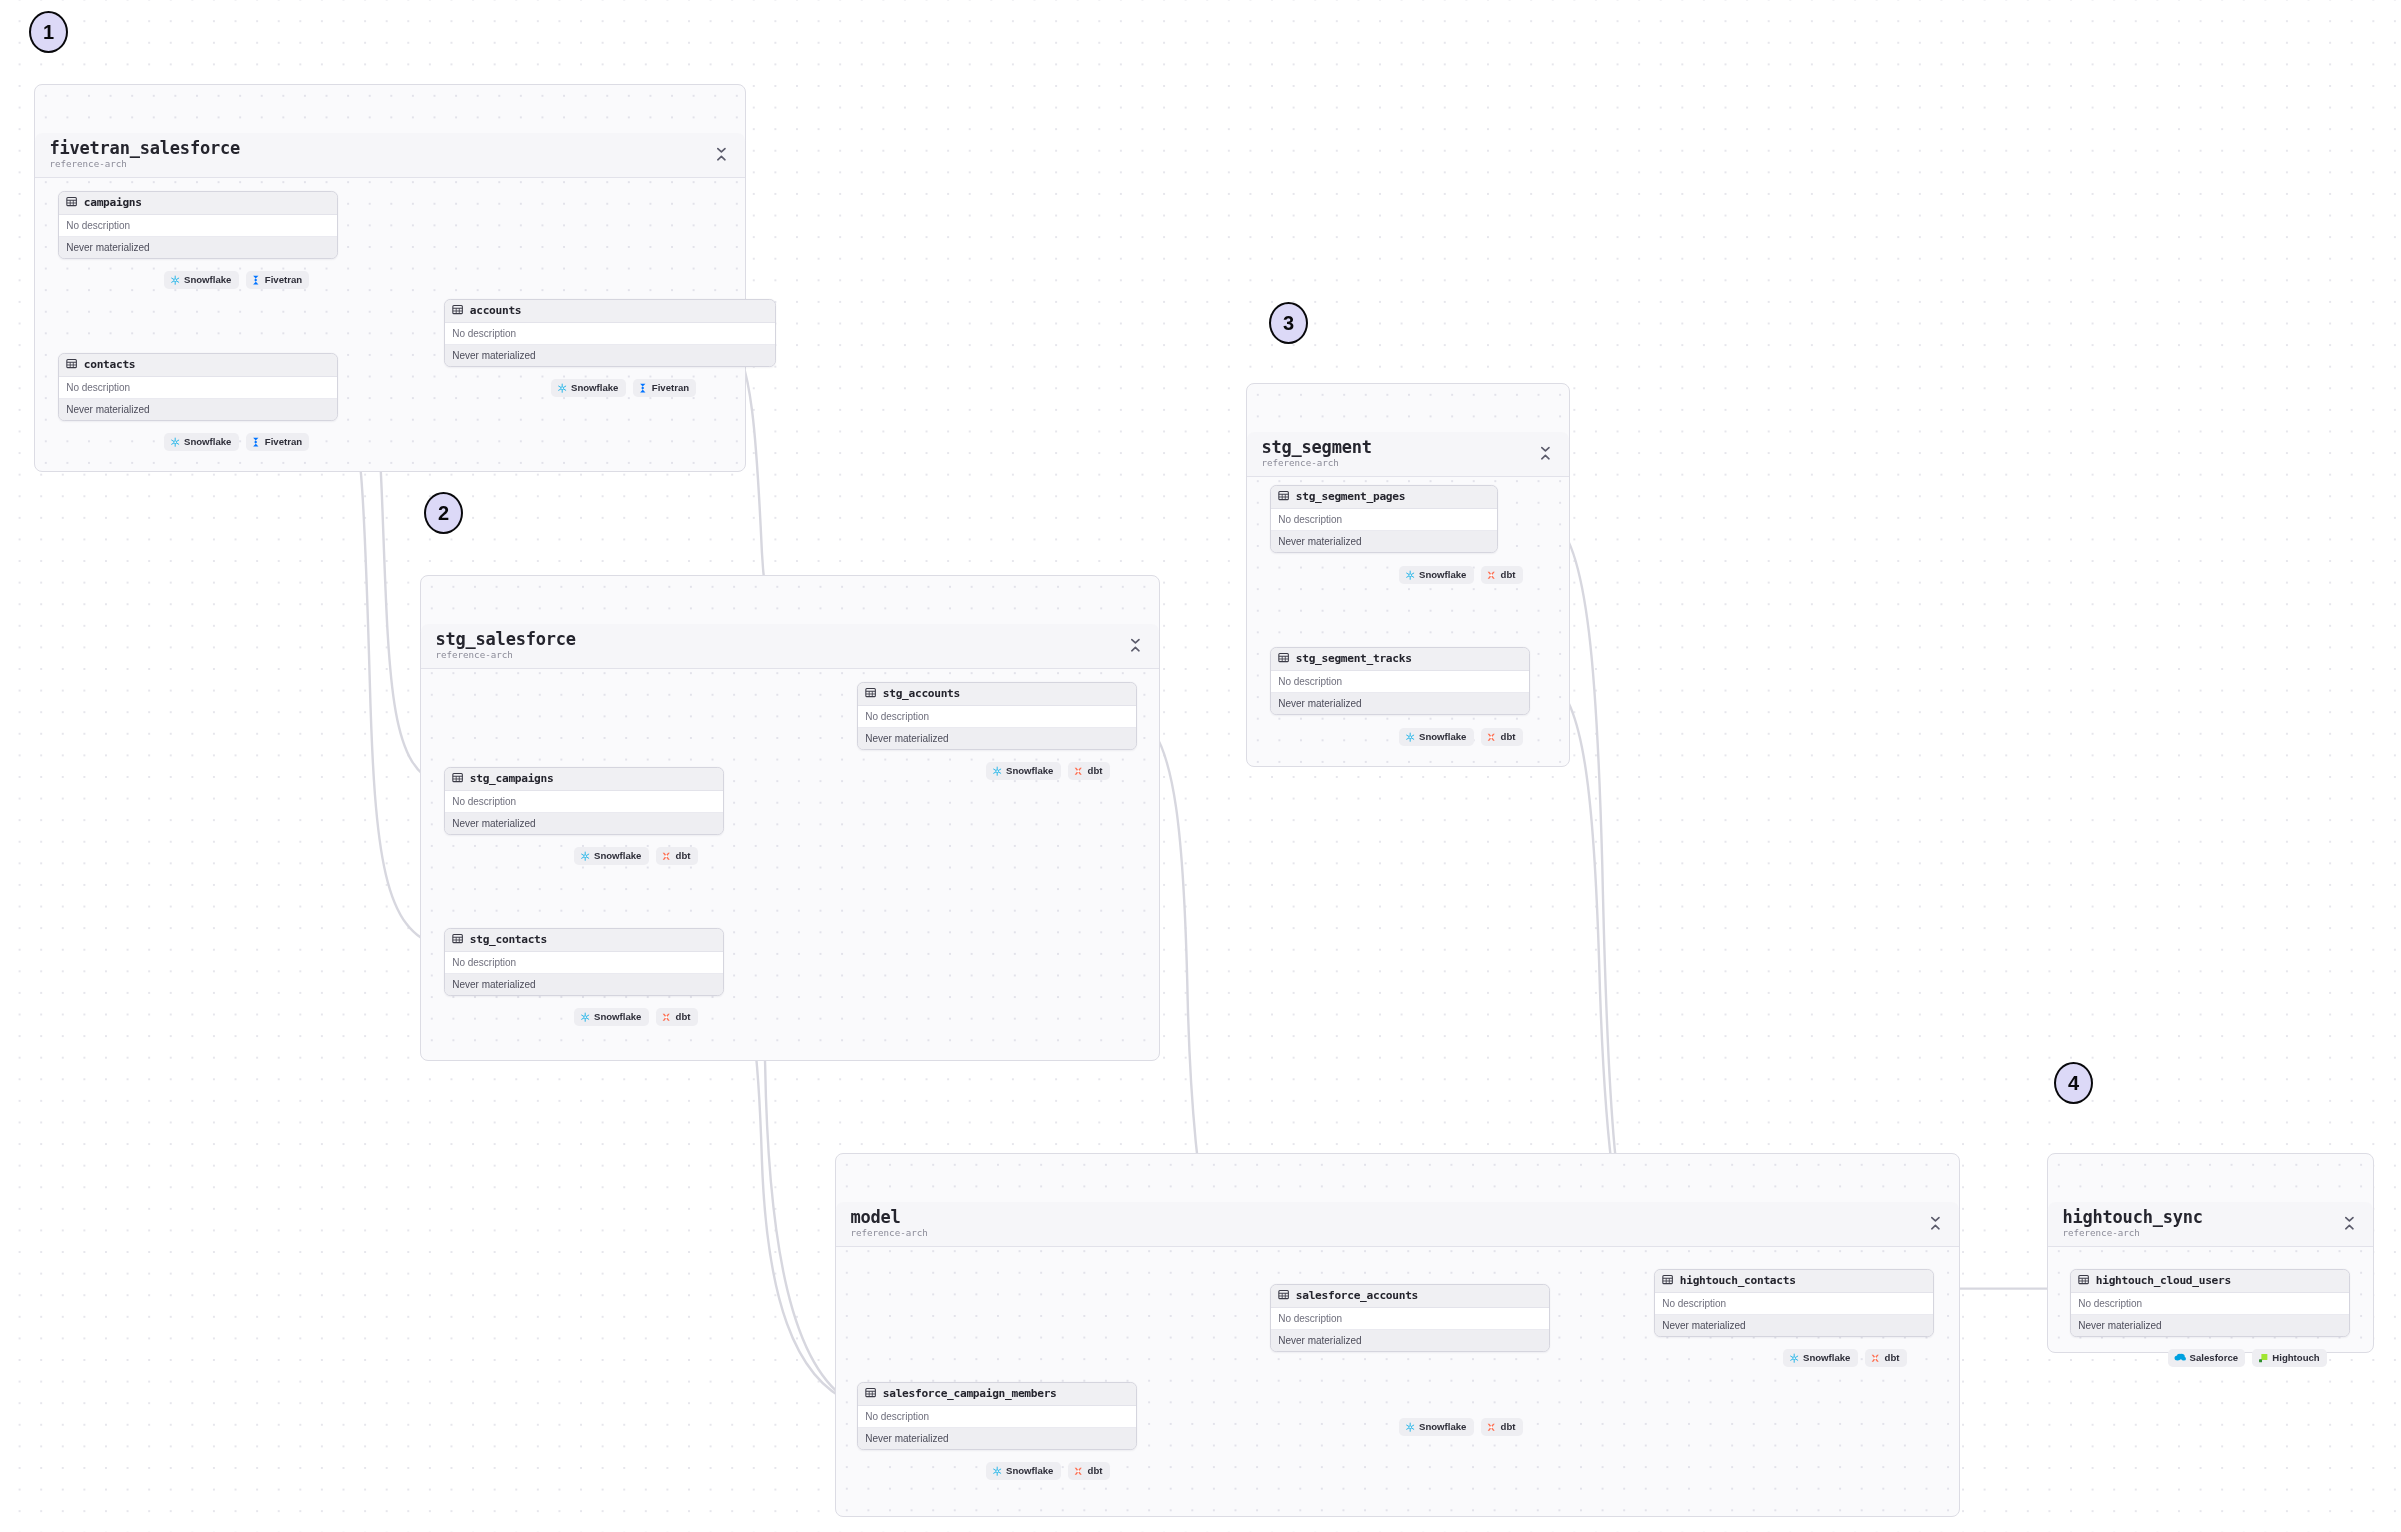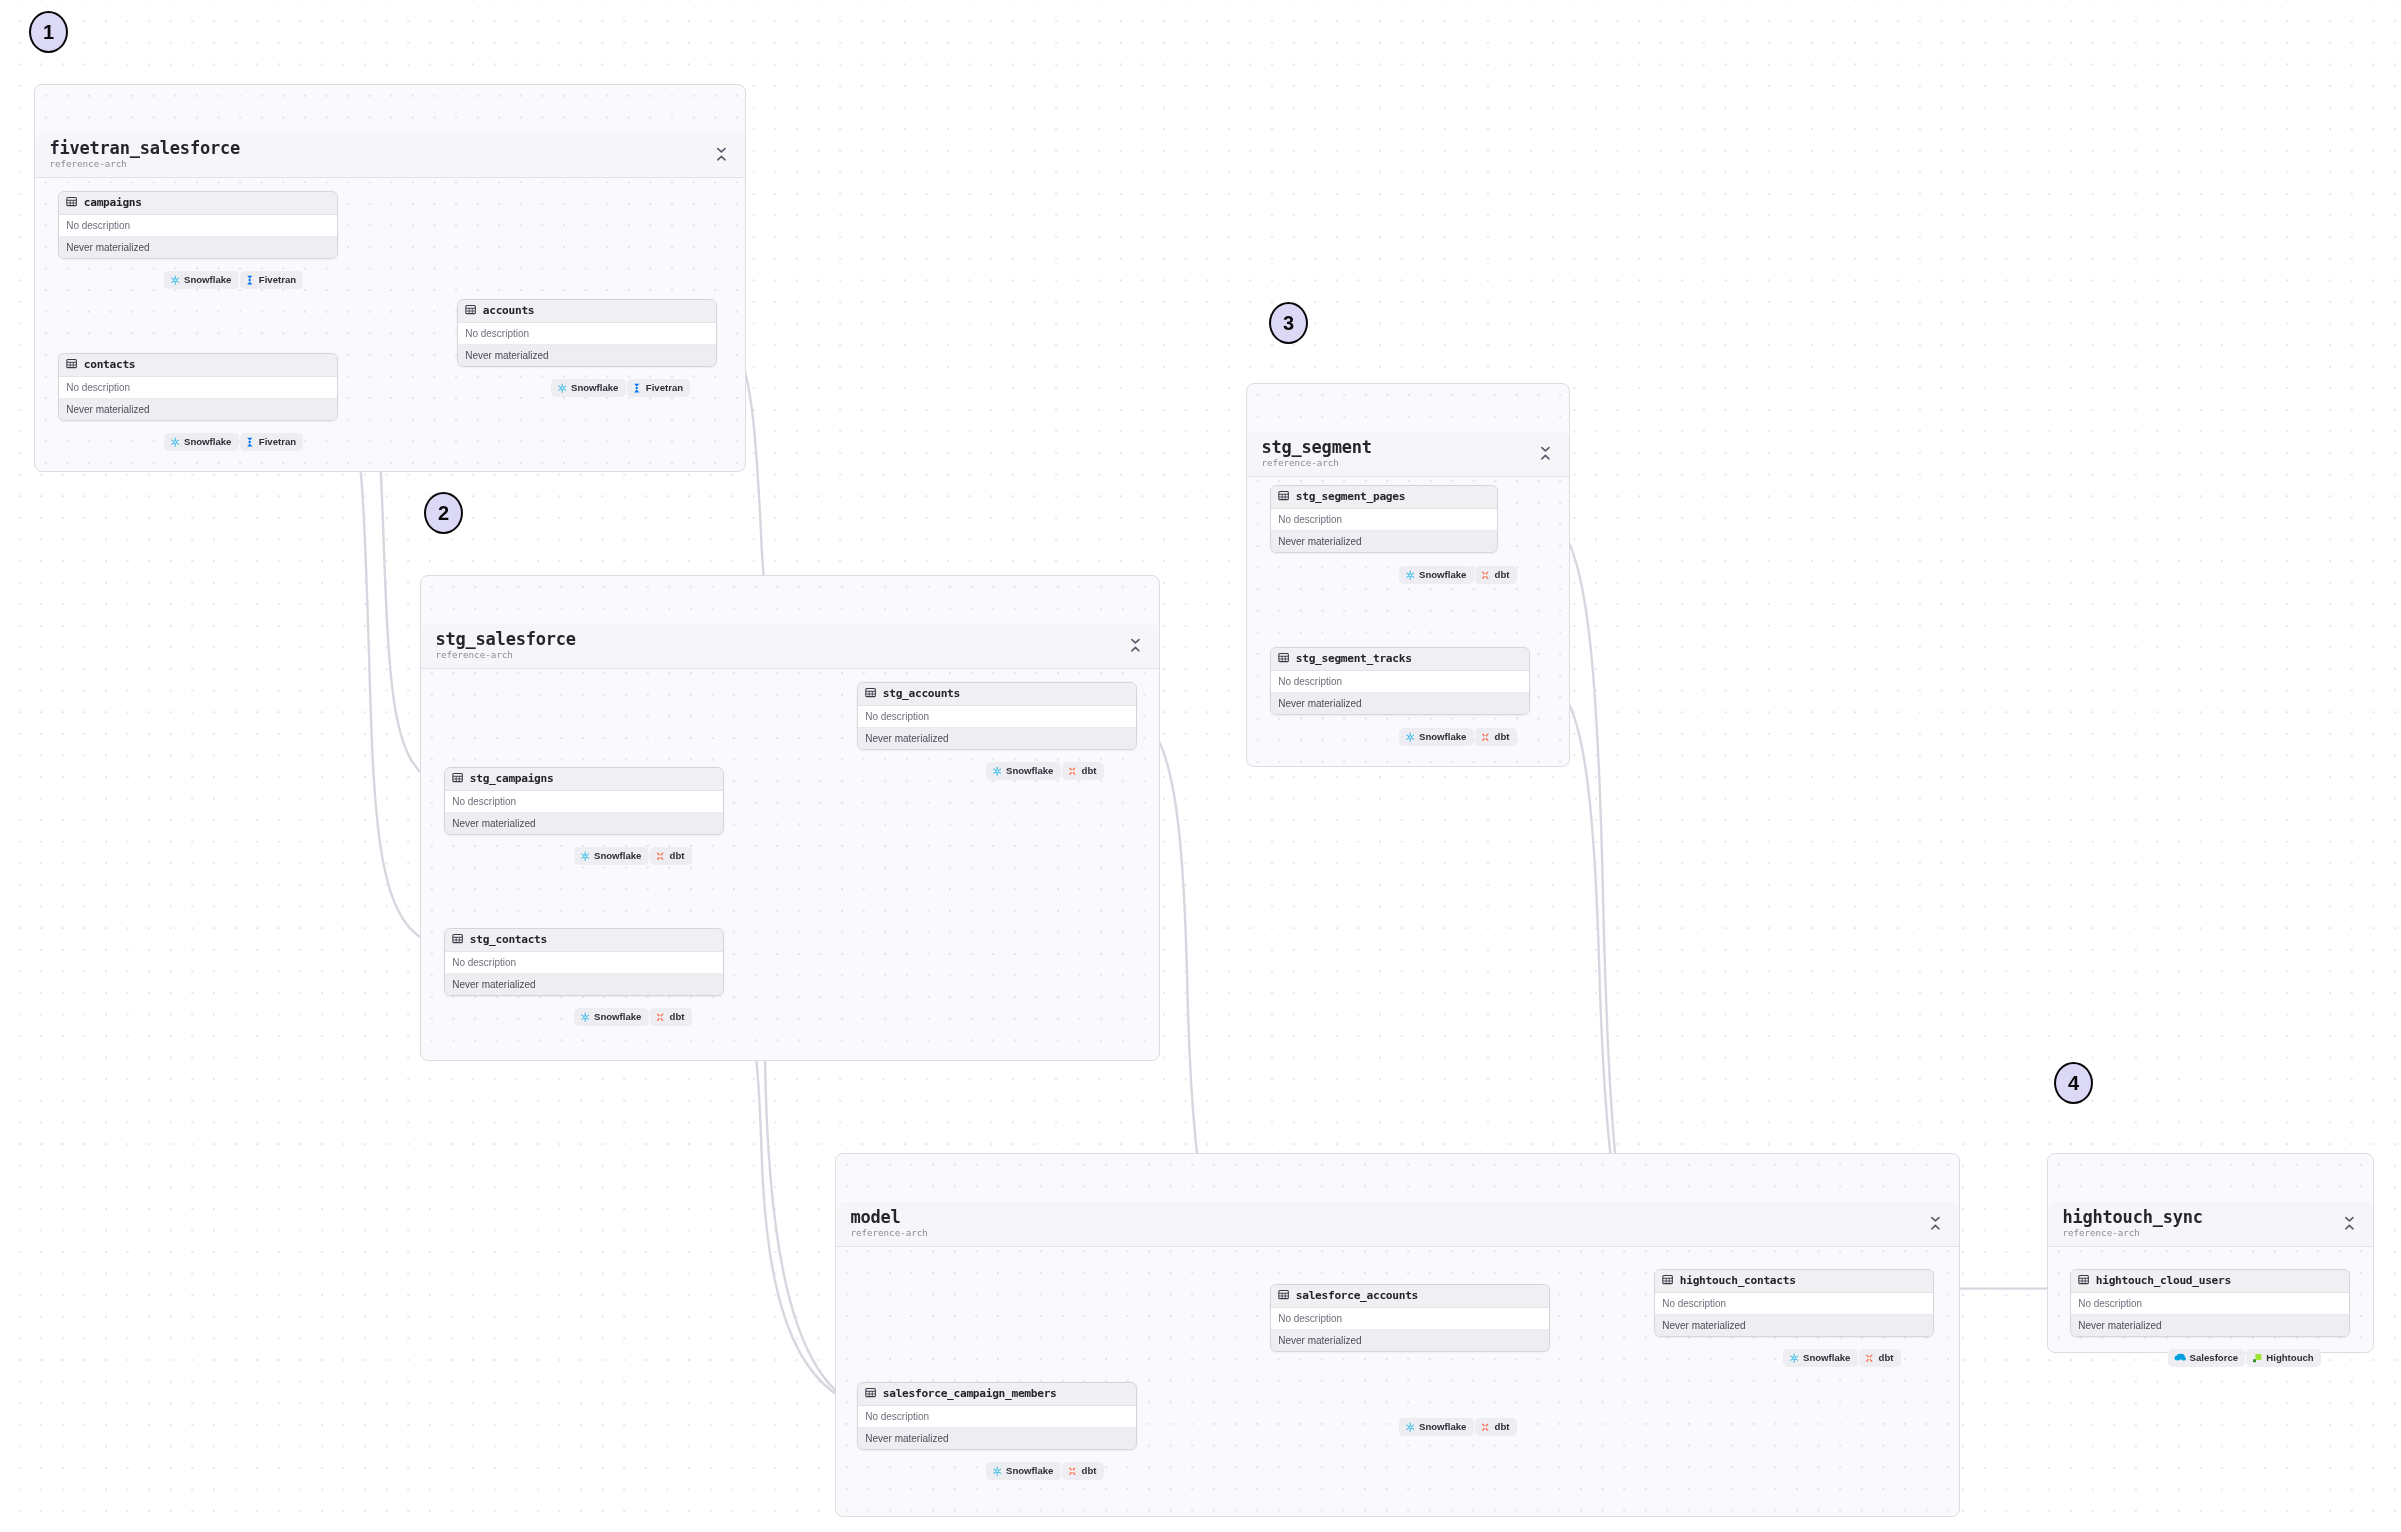--- a/index.html
+++ b/index.html
@@ -115,21 +115,21 @@
     display: flex; align-items: center;
     padding: 0 7.2px;
     background: #eeeef2;
     font-size: 10px;
     color: #4c4c5a;
   }
   
   .badges {
     position: absolute;
     display: flex;
-    gap: 1px;
+    gap: 7px;
     z-index: 3;
   }
   .badge {
     display: flex;
     align-items: center;
     gap: 4px;
     height: 17.6px;
     padding: 0 7.2px 0 5.6px;
     border-radius: 4.8px;
     background: #eeeef2;
@@ -321,21 +321,21 @@
         </div>
         <div class="badge">
           <span>
             <svg width="9.6" height="10.4" viewBox="0 0 16 18">
               <path d="M3.4 1.4 L12.6 1.4 L5.2 8.8 L12.6 16.6 L3.4 16.6 L10.4 8.8 Z" fill="#0073ff"></path>
             </svg>
           </span>
           <span>Fivetran</span>
         </div>
       </div>
-      <div class="node" style="left: 444px; top: 299px; width: 260px; margin-left: 13px;">
+      <div class="node" style="left: 444px; top: 299px; width: 332px;">
         <div class="node-head">
           <span><svg width="11.2" height="11.2" viewBox="0 0 16 16">
               <rect x="1.2" y="2.2" width="13.6" height="11.6" rx="1.4" fill="none" stroke="#3a3a46" stroke-width="1.5"></rect>
               <line x1="1.2" y1="6.1" x2="14.8" y2="6.1" stroke="#3a3a46" stroke-width="1.4"></line>
               <line x1="1.2" y1="10" x2="14.8" y2="10" stroke="#3a3a46" stroke-width="1.2"></line>
               <line x1="6" y1="6.1" x2="6" y2="13.8" stroke="#3a3a46" stroke-width="1.2"></line>
               <line x1="10.4" y1="6.1" x2="10.4" y2="13.8" stroke="#3a3a46" stroke-width="1.2"></line>
             </svg></span>
           <span class="node-title">accounts</span>
         </div>

